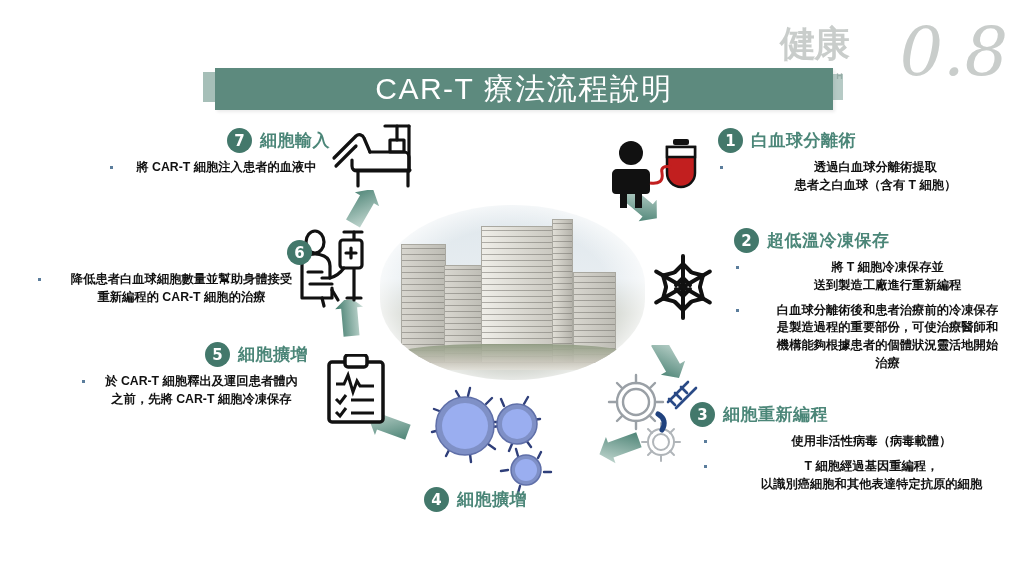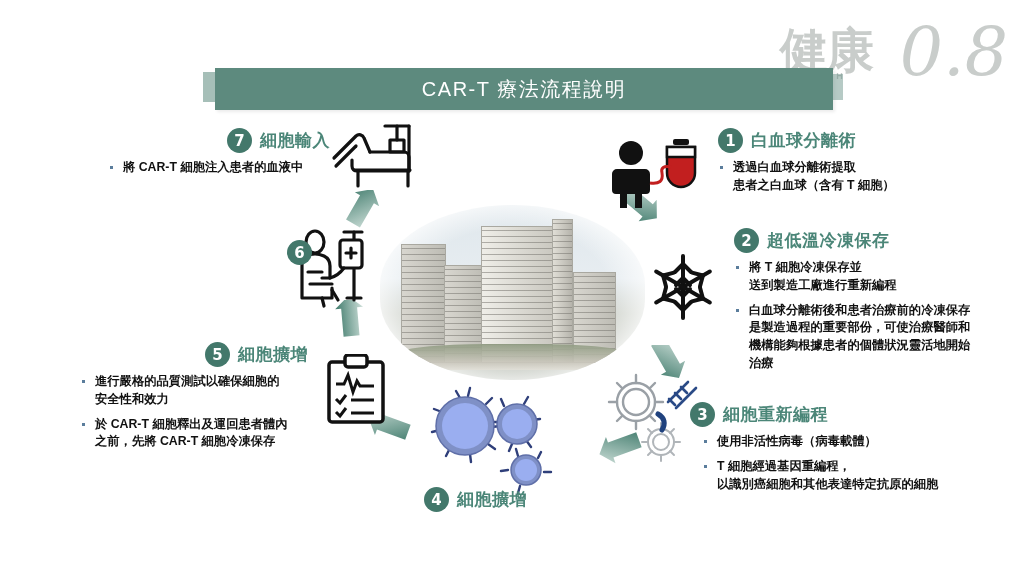--- a/index.html
+++ b/index.html
@@ -26,21 +26,21 @@
     top: 14px;
     right: 14px;
     width: 236px;
     height: 84px;
     pointer-events: none;
   }
   .logo-cn {
     position: absolute;
     left: 6px;
     top: 12px;
-    font-size: 48px;
+    font-size: 36px;
     font-weight: bold;
     letter-spacing: -2px;
     color: #c9cdcb;
     font-family: "DejaVu Sans", sans-serif;
     line-height: 1;
   }
   .logo-health {
     position: absolute;
     left: 8px;
     top: 57px;
@@ -89,21 +89,21 @@
     position: absolute;
     right: -10px;
     top: 6px;
     width: 14px;
     height: 26px;
     background: #5d8a7e;
     opacity: .45;
   }
   .title-text {
     color: #ffffff;
-    font-size: 20px;
+    font-size: 30px;
     font-weight: 500;
     letter-spacing: 1.5px;
   }
 
   
   .center-photo {
     position: absolute;
     left: 380px;
     top: 205px;
     width: 265px;
@@ -172,20 +172,21 @@
   .step-title {
     color: #4b8678;
     font-size: 17px;
     font-weight: bold;
     letter-spacing: .5px;
   }
   .bullets {
     margin-top: 6px;
     list-style: none;
     padding: 0;
+    text-align: center;
   }
   .bullets li {
     position: relative;
     padding-left: 15px;
     margin-bottom: 7px;
     font-size: 12.3px;
     font-weight: bold;
     line-height: 1.45;
     color: #111111;
   }
@@ -450,22 +451,20 @@
       <path d="M12 58 l4 4 l6 -8" fill="none" stroke="#111" stroke-width="3"></path>
       <line x1="27" y1="59" x2="50" y2="59" stroke="#111" stroke-width="3"></line>
     </svg>
   </div>
   <div class="step" style="left:56px; top:342px; width:252px;">
     <div class="step-head right">
       <span class="badge">5</span>
       <span class="step-title">細胞擴增</span>
     </div>
     <ul class="bullets" style="margin-left:24px;">
-      <li style="white-space:pre-line;">進行嚴格的品質測試以確保細胞的
-安全性和效力</li>
       <li style="white-space:pre-line;">於 CAR-T 細胞釋出及運回患者體內
 之前，先將 CAR-T 細胞冷凍保存</li>
     </ul>
   </div>
 
   <div class="icon-art" style="left:292px; top:228px;">
     <svg width="86" height="86" viewBox="0 0 86 86">
       <g fill="none" stroke="#111" stroke-width="3.2" stroke-linecap="round" stroke-linejoin="round">
         <ellipse cx="23" cy="14" rx="9" ry="11"></ellipse>
         <path d="M14 28 q9 -4 18 0 q6 3 6 10 v12 h-8"></path>
@@ -478,20 +477,24 @@
         <rect x="48" y="12" width="22" height="28" rx="3" fill="#fff"></rect>
         <path d="M52 40 q-6 8 -14 10"></path>
         <path d="M59 20 v10 M54 25 h10"></path>
       </g>
     </svg>
   </div>
   <div class="step" style="left:36px; top:240px; width:276px;">
     <div class="step-head right">
       <span class="badge">6</span>
     </div>
+    <ul class="bullets">
+      <li style="white-space:pre-line;">降低患者白血球細胞數量並幫助身體接受
+重新編程的 CAR-T 細胞的治療</li>
+    </ul>
   </div>
 
   <div class="icon-art" style="left:330px; top:122px;">
     <svg width="96" height="76" viewBox="0 0 96 76">
       <g fill="none" stroke="#111" stroke-width="3.2" stroke-linecap="round" stroke-linejoin="round">
         <path d="M4 36 l22 -22 a5 5 0 0 1 8 2 l6 14"></path>
         <path d="M6 44 l20 -20"></path>
         <path d="M40 30 h34 a5 5 0 0 1 5 5 v14 h-52 a5 5 0 0 1 -5 -5 v-6"></path>
         <path d="M24 48 h56"></path>
         <path d="M28 50 v14 M78 50 v14"></path>

